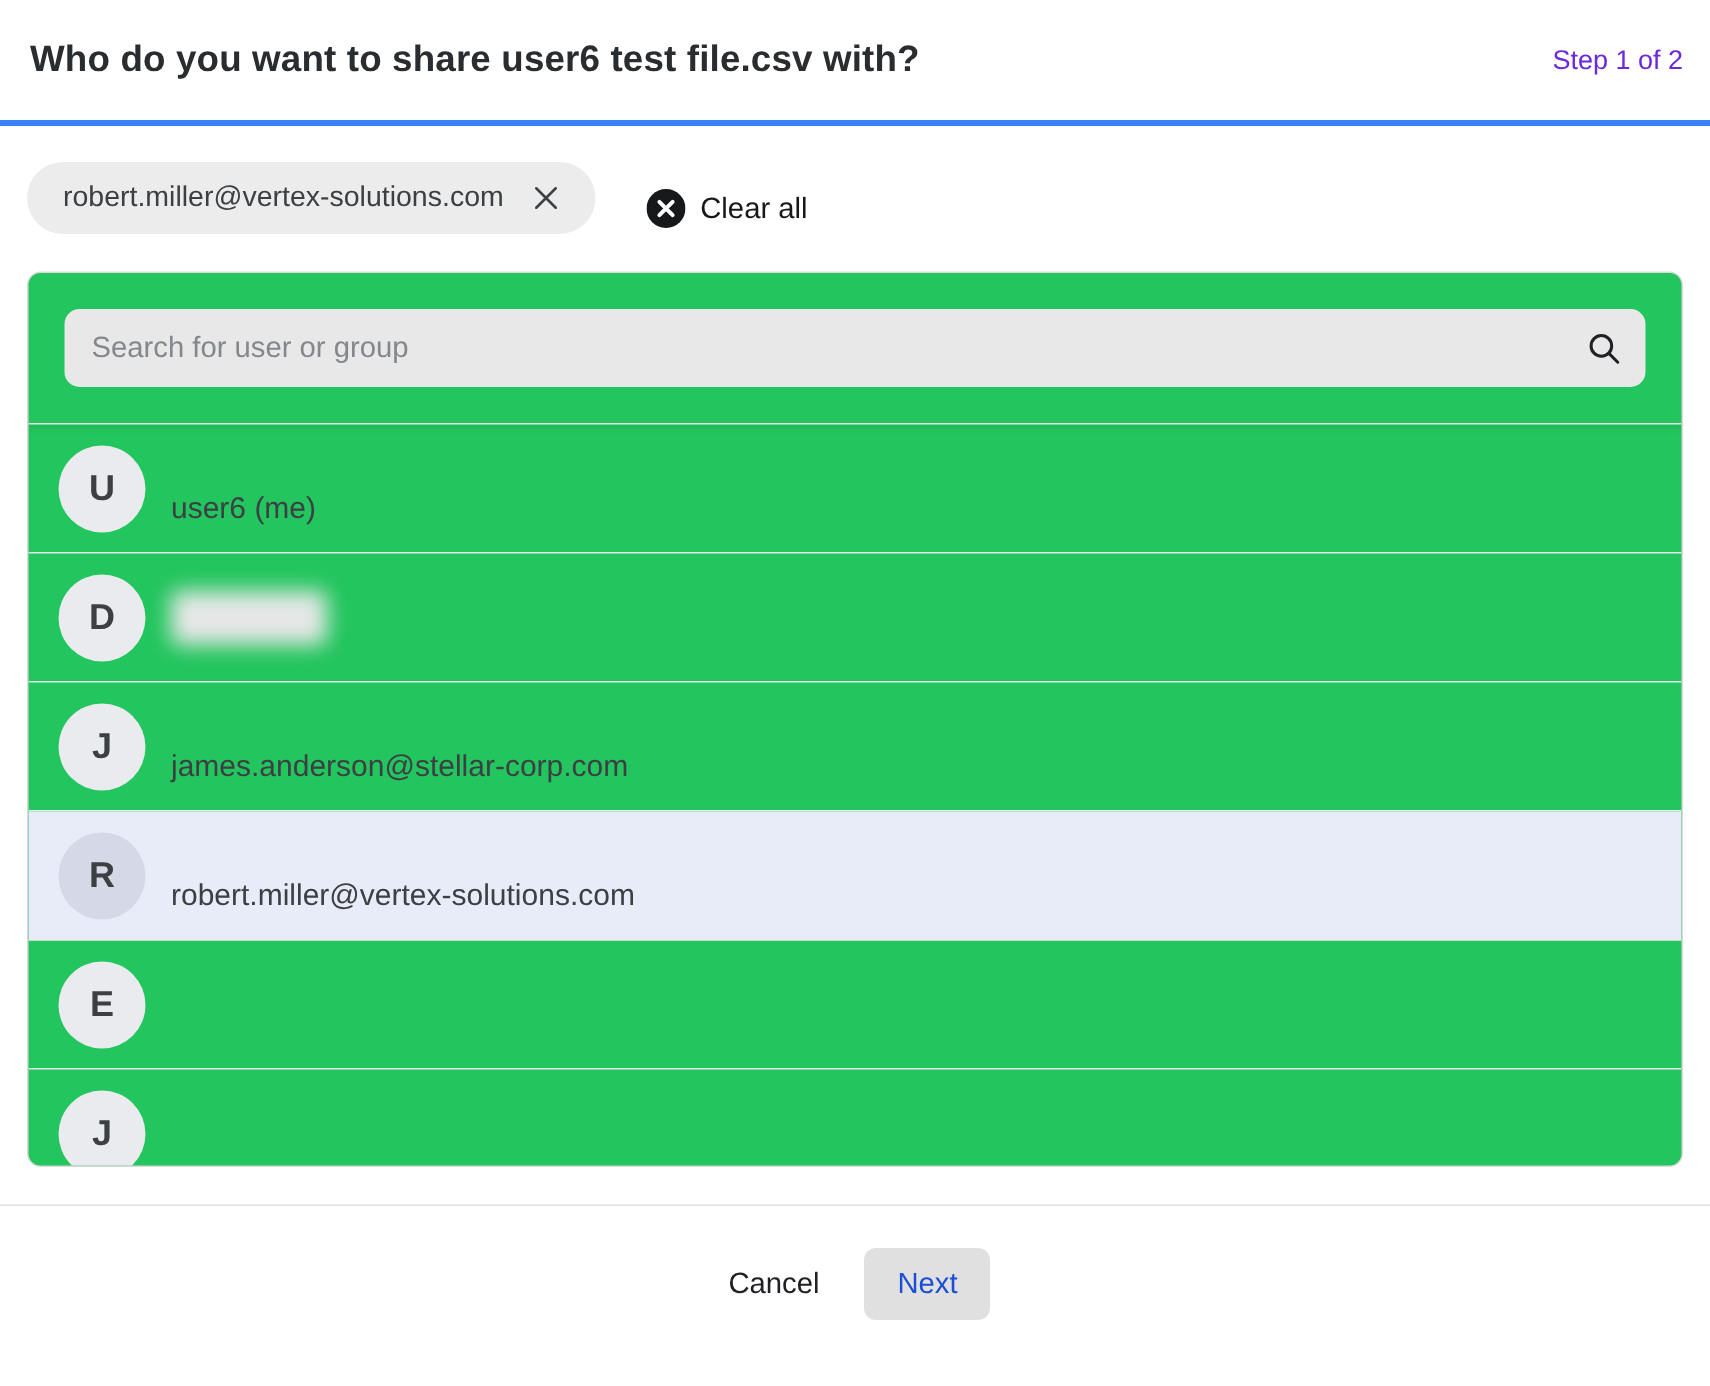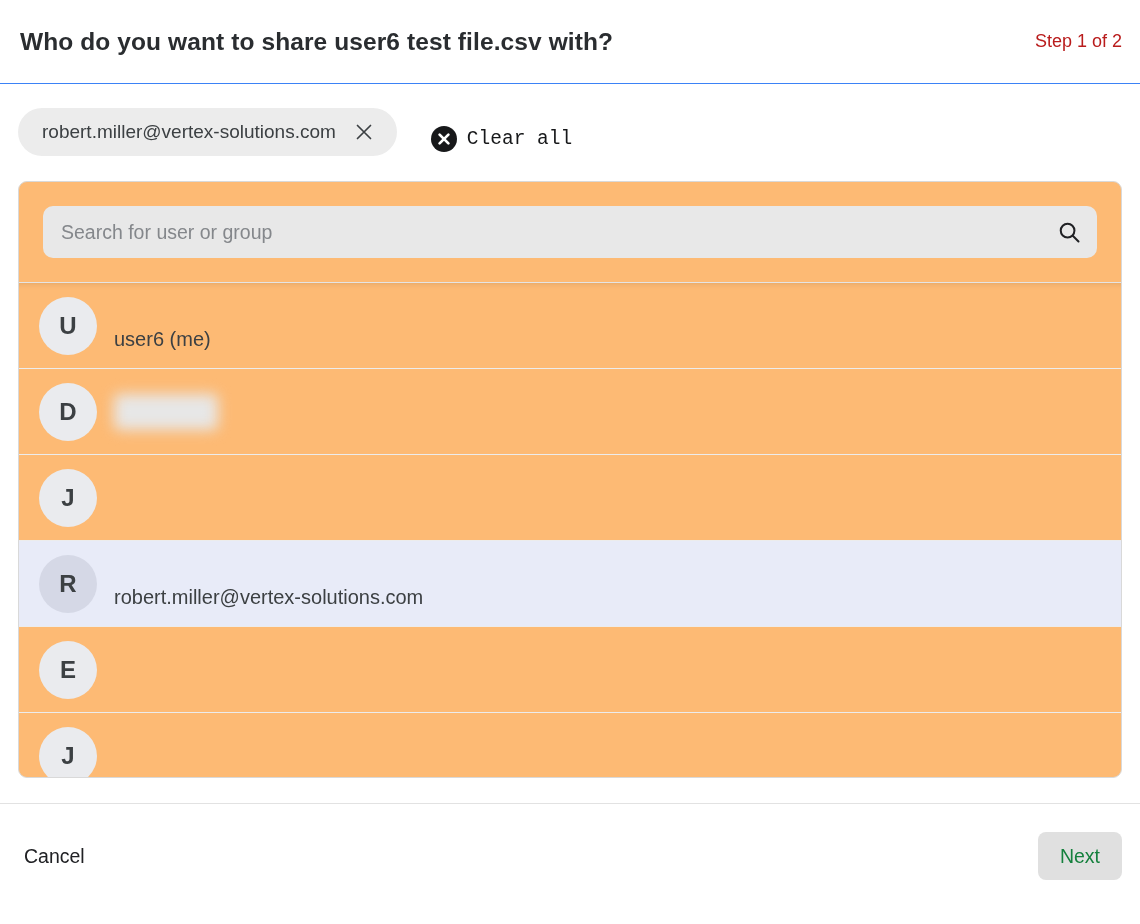--- a/index.html
+++ b/index.html
@@ -19,31 +19,31 @@
     position:relative;
   }
 
   
   .dlg-header{
     height:84px;
     display:flex;
     align-items:center;
     justify-content:space-between;
     padding:0 18px 0 20px;
-    border-bottom:1px solid #3b82f6;
+    border-bottom:4px solid #3b82f6;
   }
   .dlg-title{
     font-size:24.5px;
     font-weight:700;
     color:#2a2d30;
     letter-spacing:.1px;
   }
   .step-indicator{
     font-size:18px;
-    color:#b91c1c;
+    color:#6d28d9;
   }
 
   
   .selection-row{
     margin:24px 18px 0 18px;
     height:48px;
     display:flex;
     align-items:center;
   }
   .chip{
@@ -70,34 +70,34 @@
   .clear-all{
     margin-left:34px;
     display:inline-flex;
     align-items:center;
     gap:10px;
     background:none;
     border:none;
     cursor:pointer;
     position:relative;
     top:7px;
-    font-family:Liberation Mono, monospace;
+    font-family:Liberation Sans, sans-serif;
   }
   .clear-all-label{
     font-size:19.5px;
     color:#17181a;
   }
 
   
   .picker-panel{
     margin:25px 18px 0 18px;
     height:597px;
     border:1px solid #d9d9d9;
     border-radius:9px;
-    background:#fdba74;
+    background:#22c55e;
     overflow:hidden;
   }
   .search-wrap{
     padding:24px 24px 24px 24px;
     position:relative;
   }
   .search-input{
     width:100%;
     height:52px;
     border:none;
@@ -171,21 +171,21 @@
   }
   .user-row.redacted .redacted-blur{display:block;}
 
   
   .footer-divider{
     margin-top:25px;
     border-top:1px solid #e2e2e2;
   }
   .dlg-footer{
     display:flex;
-    justify-content:space-between;
+    justify-content:center;
     align-items:center;
     gap:6px;
     padding:28px 18px 0 0;
   }
   .cancel-btn{
     background:none;
     border:none;
     font-family:inherit;
     font-size:19.5px;
     color:#202124;
@@ -193,21 +193,21 @@
     cursor:pointer;
   }
   .next-btn{
     width:84px;
     height:48px;
     border:none;
     border-radius:8px;
     background:var(--next-button-background);
     font-family:inherit;
     font-size:19.5px;
-    color:#15803d;
+    color:#1d4ed8;
     cursor:pointer;
   }
 </style>
 </head>
 <body>
 
 <header class="dlg-header">
   <h1 class="dlg-title">Who do you want to share user6 test file.csv with?</h1>
   <span class="step-indicator">Step 1 of 2</span>
 </header>
@@ -248,20 +248,21 @@
     <span class="user-label">user6 (me)</span>
 
   </div>
       <div class="user-row redacted">
     <span class="avatar">D</span>
 
     <span class="redacted-blur"></span>
   </div>
       <div class="user-row">
     <span class="avatar">J</span>
+    <span class="user-label">james.anderson@stellar-corp.com</span>
 
   </div>
       <div class="user-row highlighted">
     <span class="avatar">R</span>
     <span class="user-label">robert.miller@vertex-solutions.com</span>
 
   </div>
       <div class="user-row">
     <span class="avatar">E</span>
 

